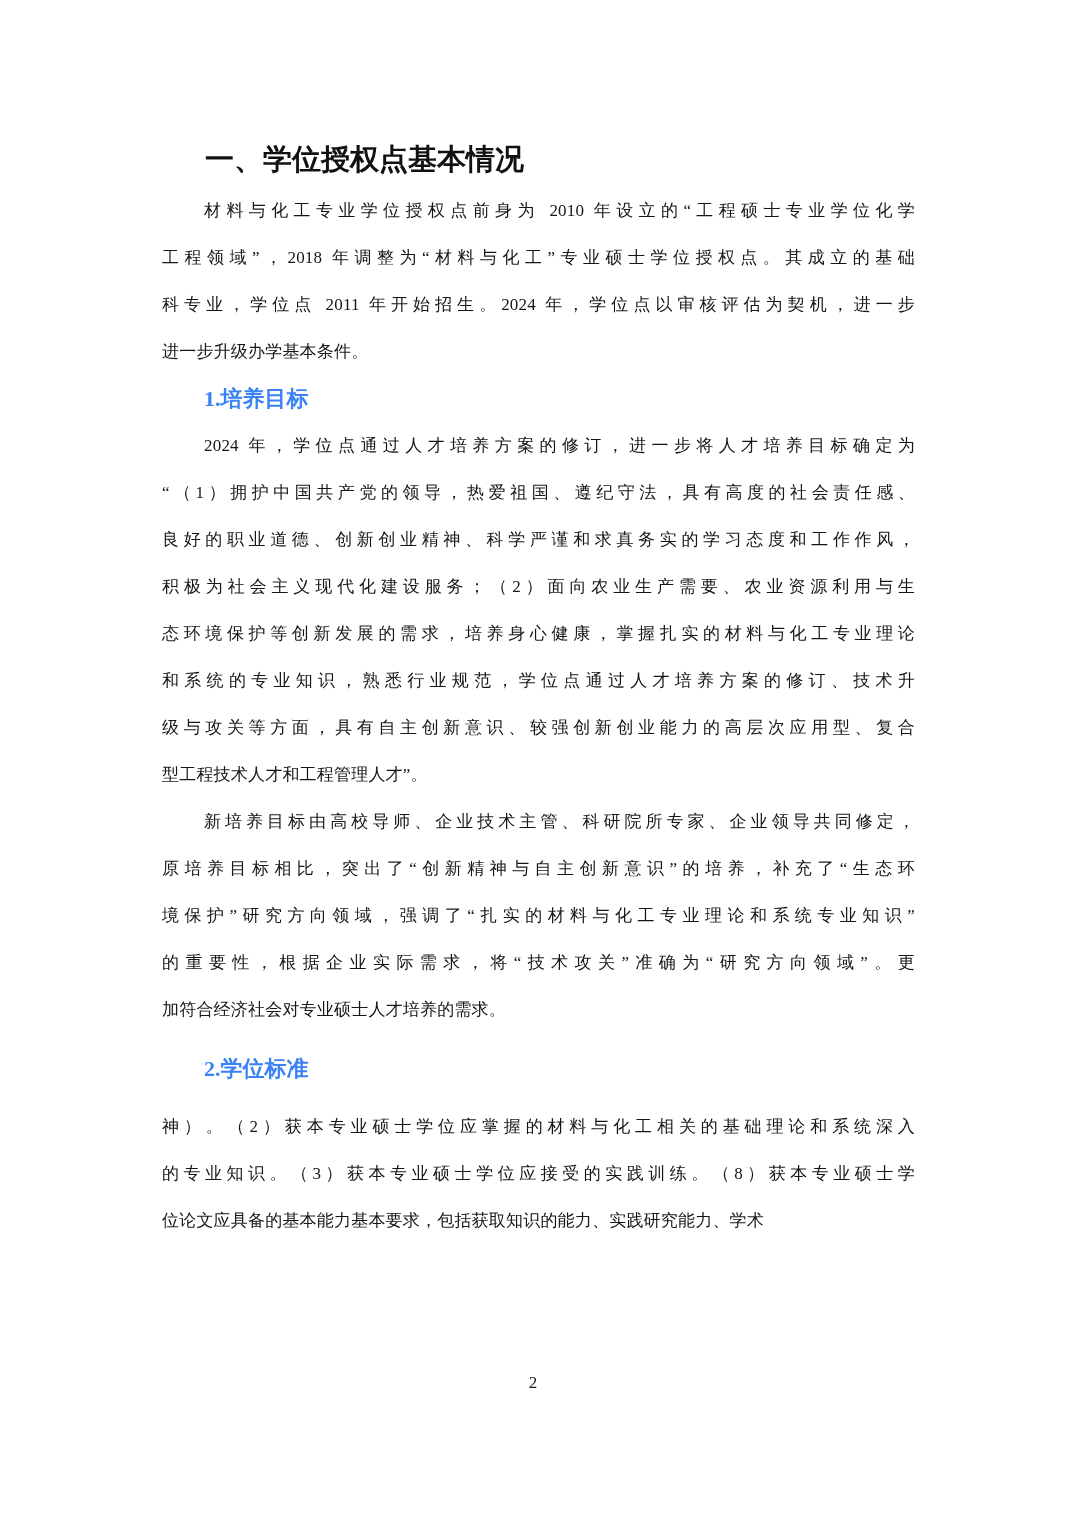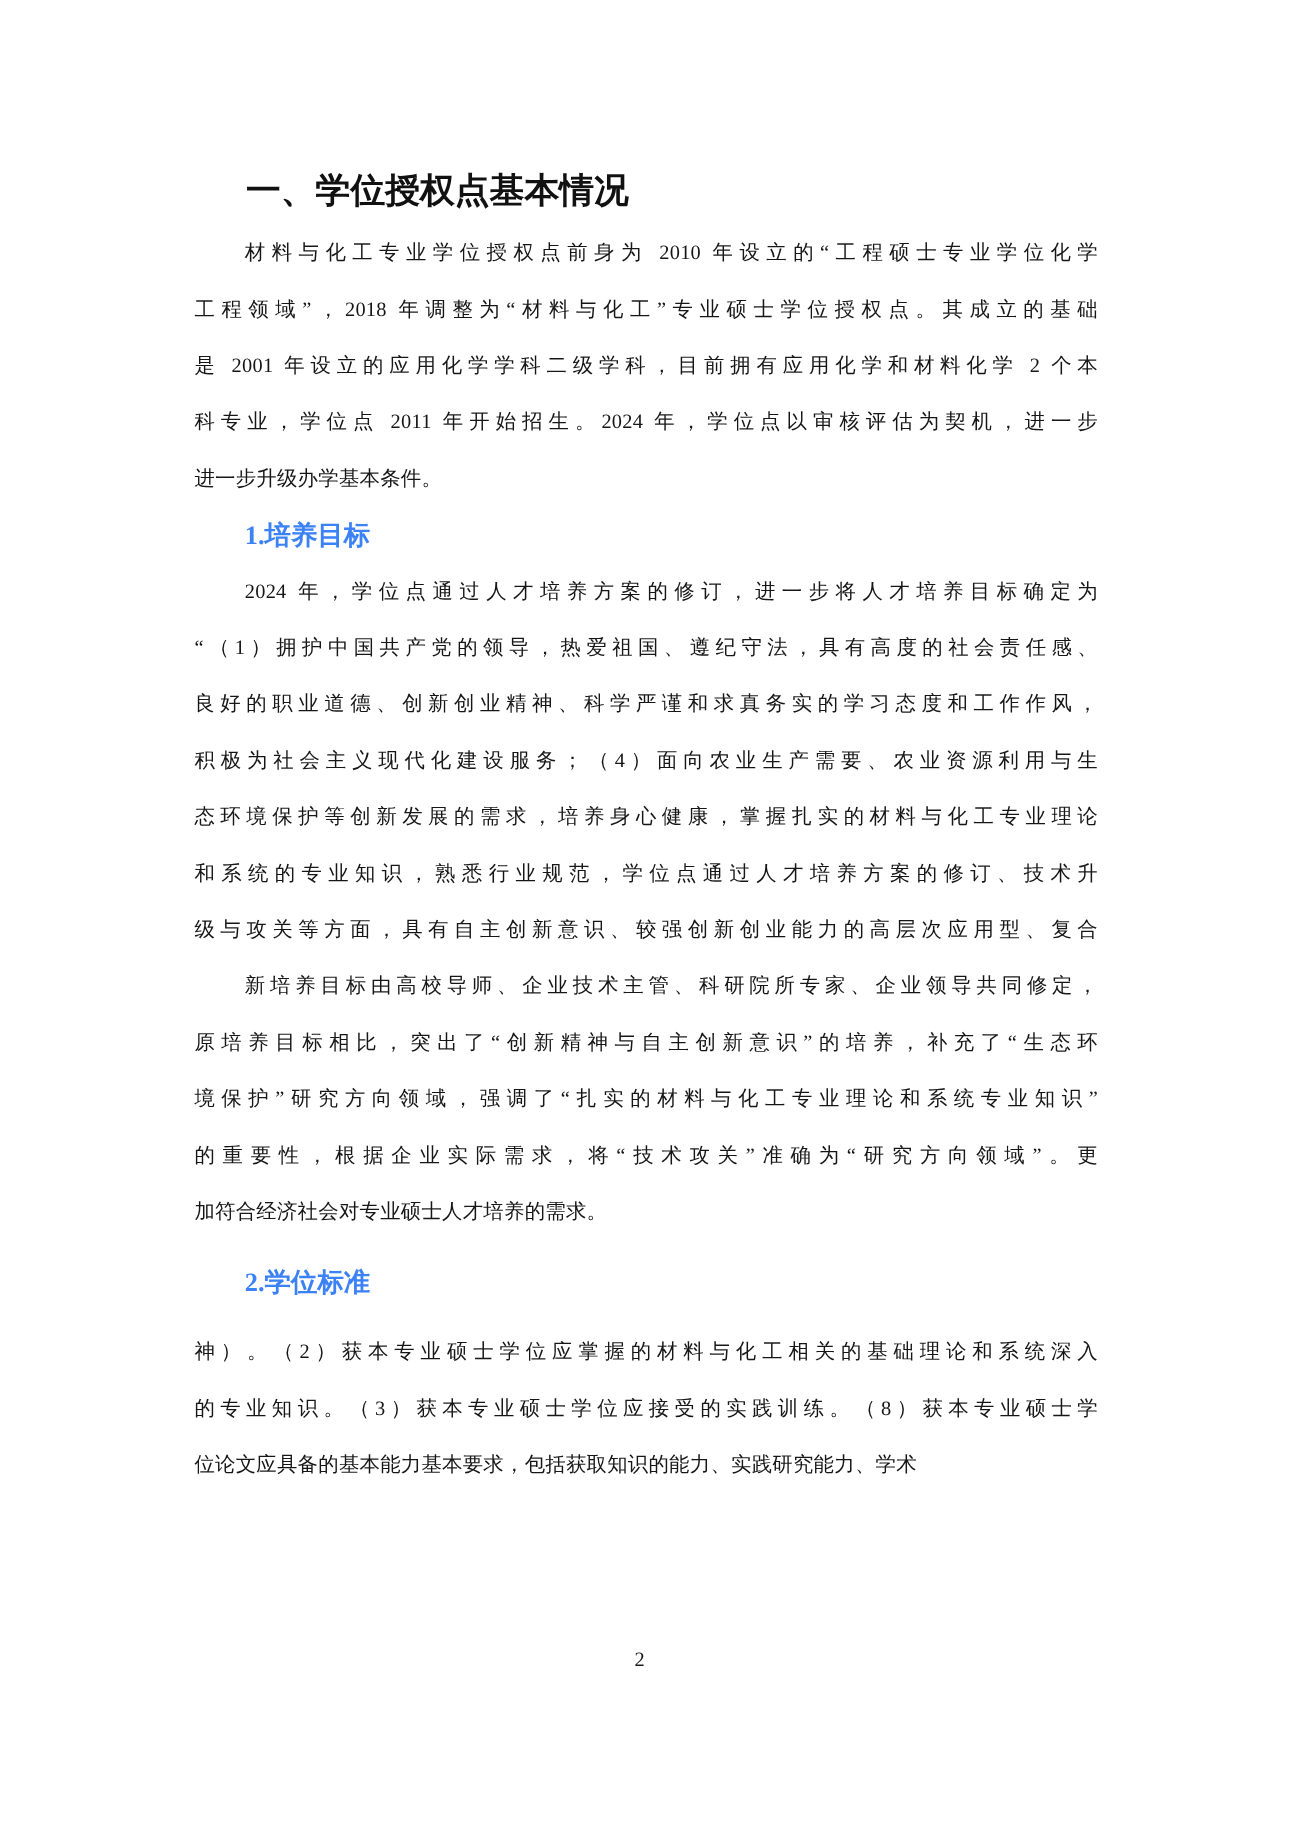--- a/index.html
+++ b/index.html
@@ -75,35 +75,35 @@
 <body>
 
 <div class="page">
   <div class="content">
 
     <h1 class="doc-title">一、学位授权点基本情况</h1>
 
     <div class="para">
         <div class="line first-line">材料与化工专业学位授权点前身为 2010 年设立的“工程硕士专业学位化学</div>
         <div class="line">工程领域”，2018 年调整为“材料与化工”专业硕士学位授权点。其成立的基础</div>
-        <div class="line">是 2001 年设立的应用化学学科二级学科，目前拥有应用化学和材料化学 2 个本</div>
         <div class="line">科专业，学位点 2011 年开始招生。2024 年，学位点以审核评估为契机，进一步</div>
         <div class="line last-line">进一步升级办学基本条件。</div>
       </div>
 
     <h2 class="sub-heading">1.培养目标</h2>
 
     <div class="para">
         <div class="line first-line">2024 年，学位点通过人才培养方案的修订，进一步将人才培养目标确定为</div>
         <div class="line">“（1）拥护中国共产党的领导，热爱祖国、遵纪守法，具有高度的社会责任感、</div>
         <div class="line">良好的职业道德、创新创业精神、科学严谨和求真务实的学习态度和工作作风，</div>
-        <div class="line">积极为社会主义现代化建设服务；（4）面向农业生产需要、农业资源利用与生</div>
+        <div class="line">积极为社会主义现代化建设服务；（2）面向农业生产需要、农业资源利用与生</div>
         <div class="line">态环境保护等创新发展的需求，培养身心健康，掌握扎实的材料与化工专业理论</div>
         <div class="line">和系统的专业知识，熟悉行业规范，学位点通过人才培养方案的修订、技术升</div>
         <div class="line">级与攻关等方面，具有自主创新意识、较强创新创业能力的高层次应用型、复合</div>
+        <div class="line last-line">型工程技术人才和工程管理人才”。</div>
       </div>
 
     <div class="para">
         <div class="line first-line">新培养目标由高校导师、企业技术主管、科研院所专家、企业领导共同修定，</div>
         <div class="line">原培养目标相比，突出了“创新精神与自主创新意识”的培养，补充了“生态环</div>
         <div class="line">境保护”研究方向领域，强调了“扎实的材料与化工专业理论和系统专业知识”</div>
         <div class="line">的重要性，根据企业实际需求，将“技术攻关”准确为“研究方向领域”。更</div>
         <div class="line last-line">加符合经济社会对专业硕士人才培养的需求。</div>
       </div>
 

